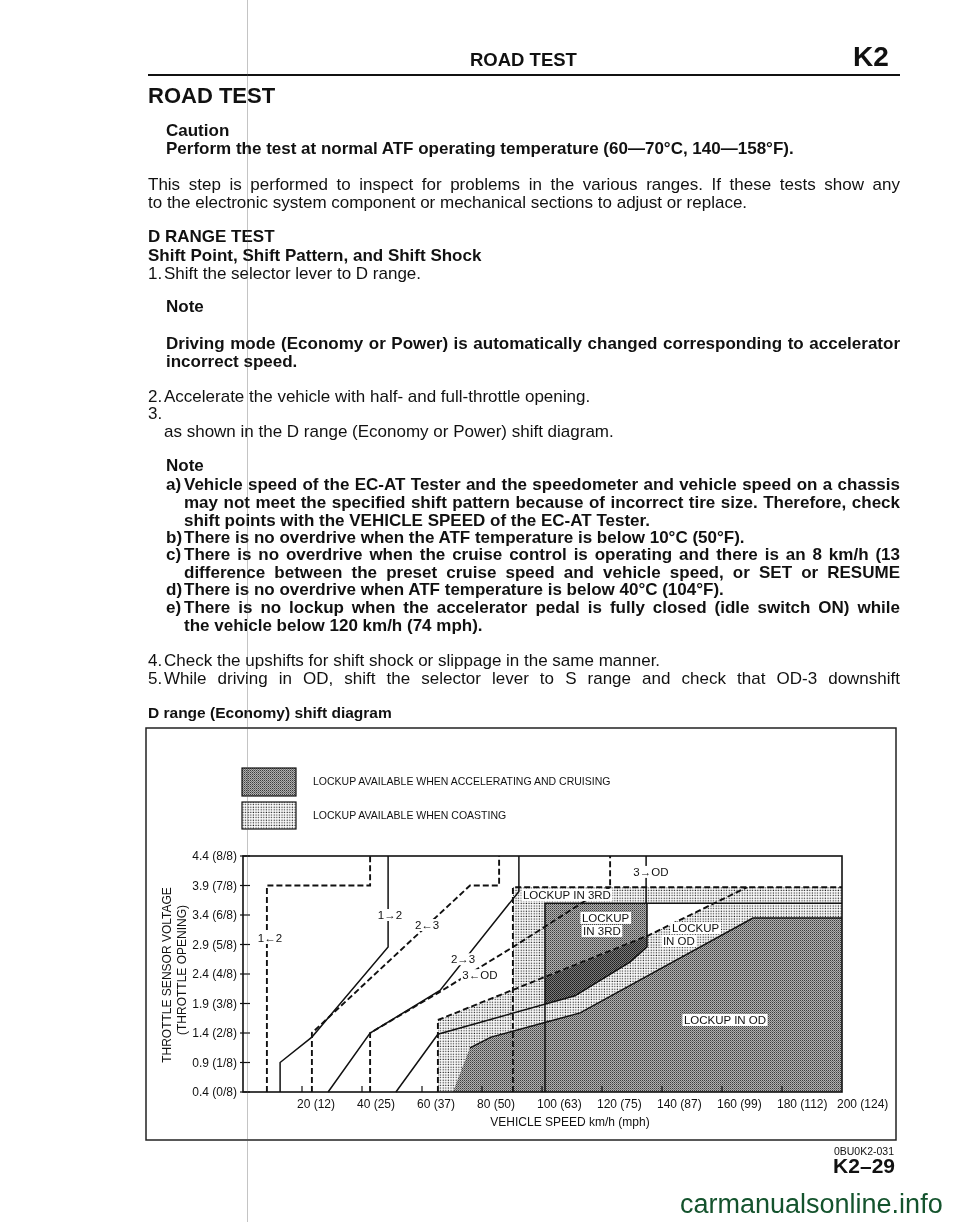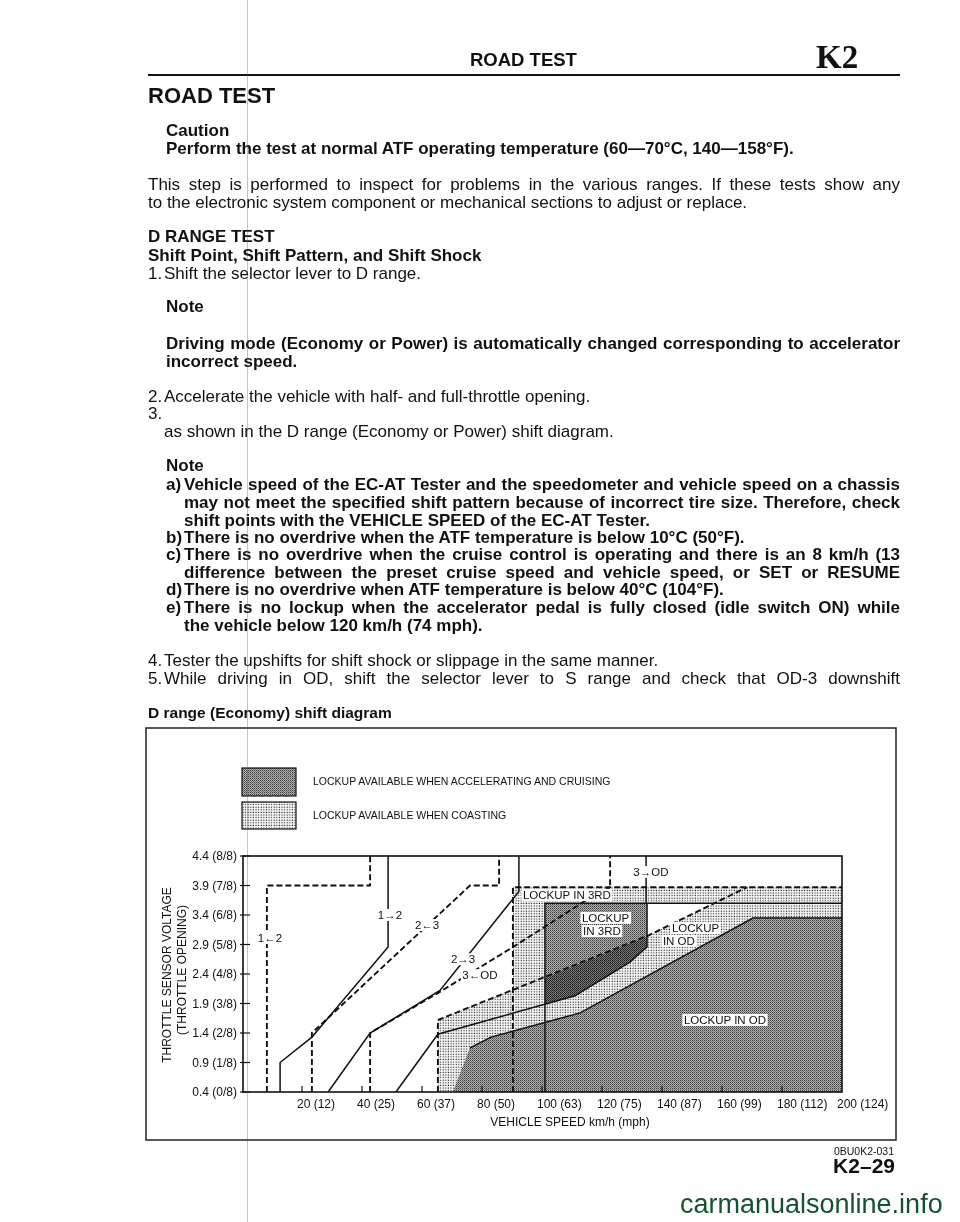--- a/index.html
+++ b/index.html
@@ -6,21 +6,21 @@
   .page {
     position: relative; width: 960px; height: 1222px; overflow: hidden;
     background: #ffffff; color: #111111;
     font-family: "Liberation Sans", "DejaVu Sans", sans-serif;
   }
   .abs { position: absolute; white-space: nowrap; }
   .ln { position: absolute; font-size: 17px; line-height: 20px; height: 20px; white-space: nowrap; }
   .b { font-weight: bold; }
   .full { white-space: normal; text-align: justify; text-align-last: justify; overflow: hidden; }
   .running-title { left: 470px; top: 49px; font-size: 18.5px; line-height: 21px; font-weight: bold; }
-  .section-code { left: 816px; top: 39px; font-size: 33px; line-height: 36px; font-weight: bold; font-family: Liberation Serif, serif; }
+  .section-code { left: 853px; top: 39px; font-size: 28px; line-height: 36px; font-weight: bold; }
   .rule { position: absolute; left: 148px; top: 74px; width: 752px; height: 2px; background: #111; }
   .page-title { left: 148px; top: 83px; font-size: 22px; line-height: 26px; font-weight: bold; }
   .diagram-title { left: 148px; top: 703px; font-size: 15.5px; line-height: 20px; font-weight: bold; }
   .legend-label { font-size: 10.5px; line-height: 14px; left: 313px; }
   .fig-code { right: 66px; top: 1145px; font-size: 10.5px; line-height: 13px; }
   .page-number { right: 65px; top: 1154px; font-size: 21px; line-height: 24px; font-weight: bold; }
   .watermark { left: 680px; top: 1189px; font-size: 27px; line-height: 30px; color: #14532d; }
   .scan-line { position: absolute; left: 247px; top: 0; width: 1px; height: 1222px; background: #555; opacity: 0.35; pointer-events: none; }
   #chart-svg { position: absolute; left: 145px; top: 727px; width: 752px; height: 414px; }
   #chart-svg text { font-family: "Liberation Sans", "DejaVu Sans", sans-serif; fill: #111; }
@@ -76,21 +76,21 @@
   <div class="ln b full" style="left:184px;top:563px;width:716px;">difference between the preset cruise speed and vehicle speed, or SET or RESUME switch is ON.</div>
 
   <div class="ln b" style="left:166px;top:580px;">d)</div>
   <div class="ln b" style="left:184px;top:580px;">There is no overdrive when ATF temperature is below 40°C (104°F).</div>
 
   <div class="ln b" style="left:166px;top:598px;">e)</div>
   <div class="ln b full" style="left:184px;top:598px;width:716px;">There is no lockup when the accelerator pedal is fully closed (idle switch ON) while driving</div>
   <div class="ln b" style="left:184px;top:616px;">the vehicle below 120 km/h (74 mph).</div>
 
   <div class="ln" style="left:148px;top:651px;">4.</div>
-  <div class="ln" style="left:164px;top:651px;">Tester the upshifts for shift shock or slippage in the same manner.</div>
+  <div class="ln" style="left:164px;top:651px;">Check the upshifts for shift shock or slippage in the same manner.</div>
 
   <div class="ln" style="left:148px;top:669px;">5.</div>
   <div class="ln full" style="left:164px;top:669px;width:736px;">While driving in OD, shift the selector lever to S range and check that OD-3 downshift immediately occurs.</div>
 
   <div class="abs diagram-title">D range (Economy) shift diagram</div>
 
   <svg id="chart-svg" viewBox="145 727 752 414" xmlns="http://www.w3.org/2000/svg">
     <defs>
       <pattern id="pat-dark" width="2" height="2" patternUnits="userSpaceOnUse">
         <rect width="2" height="2" fill="#b0b0b0"></rect>

